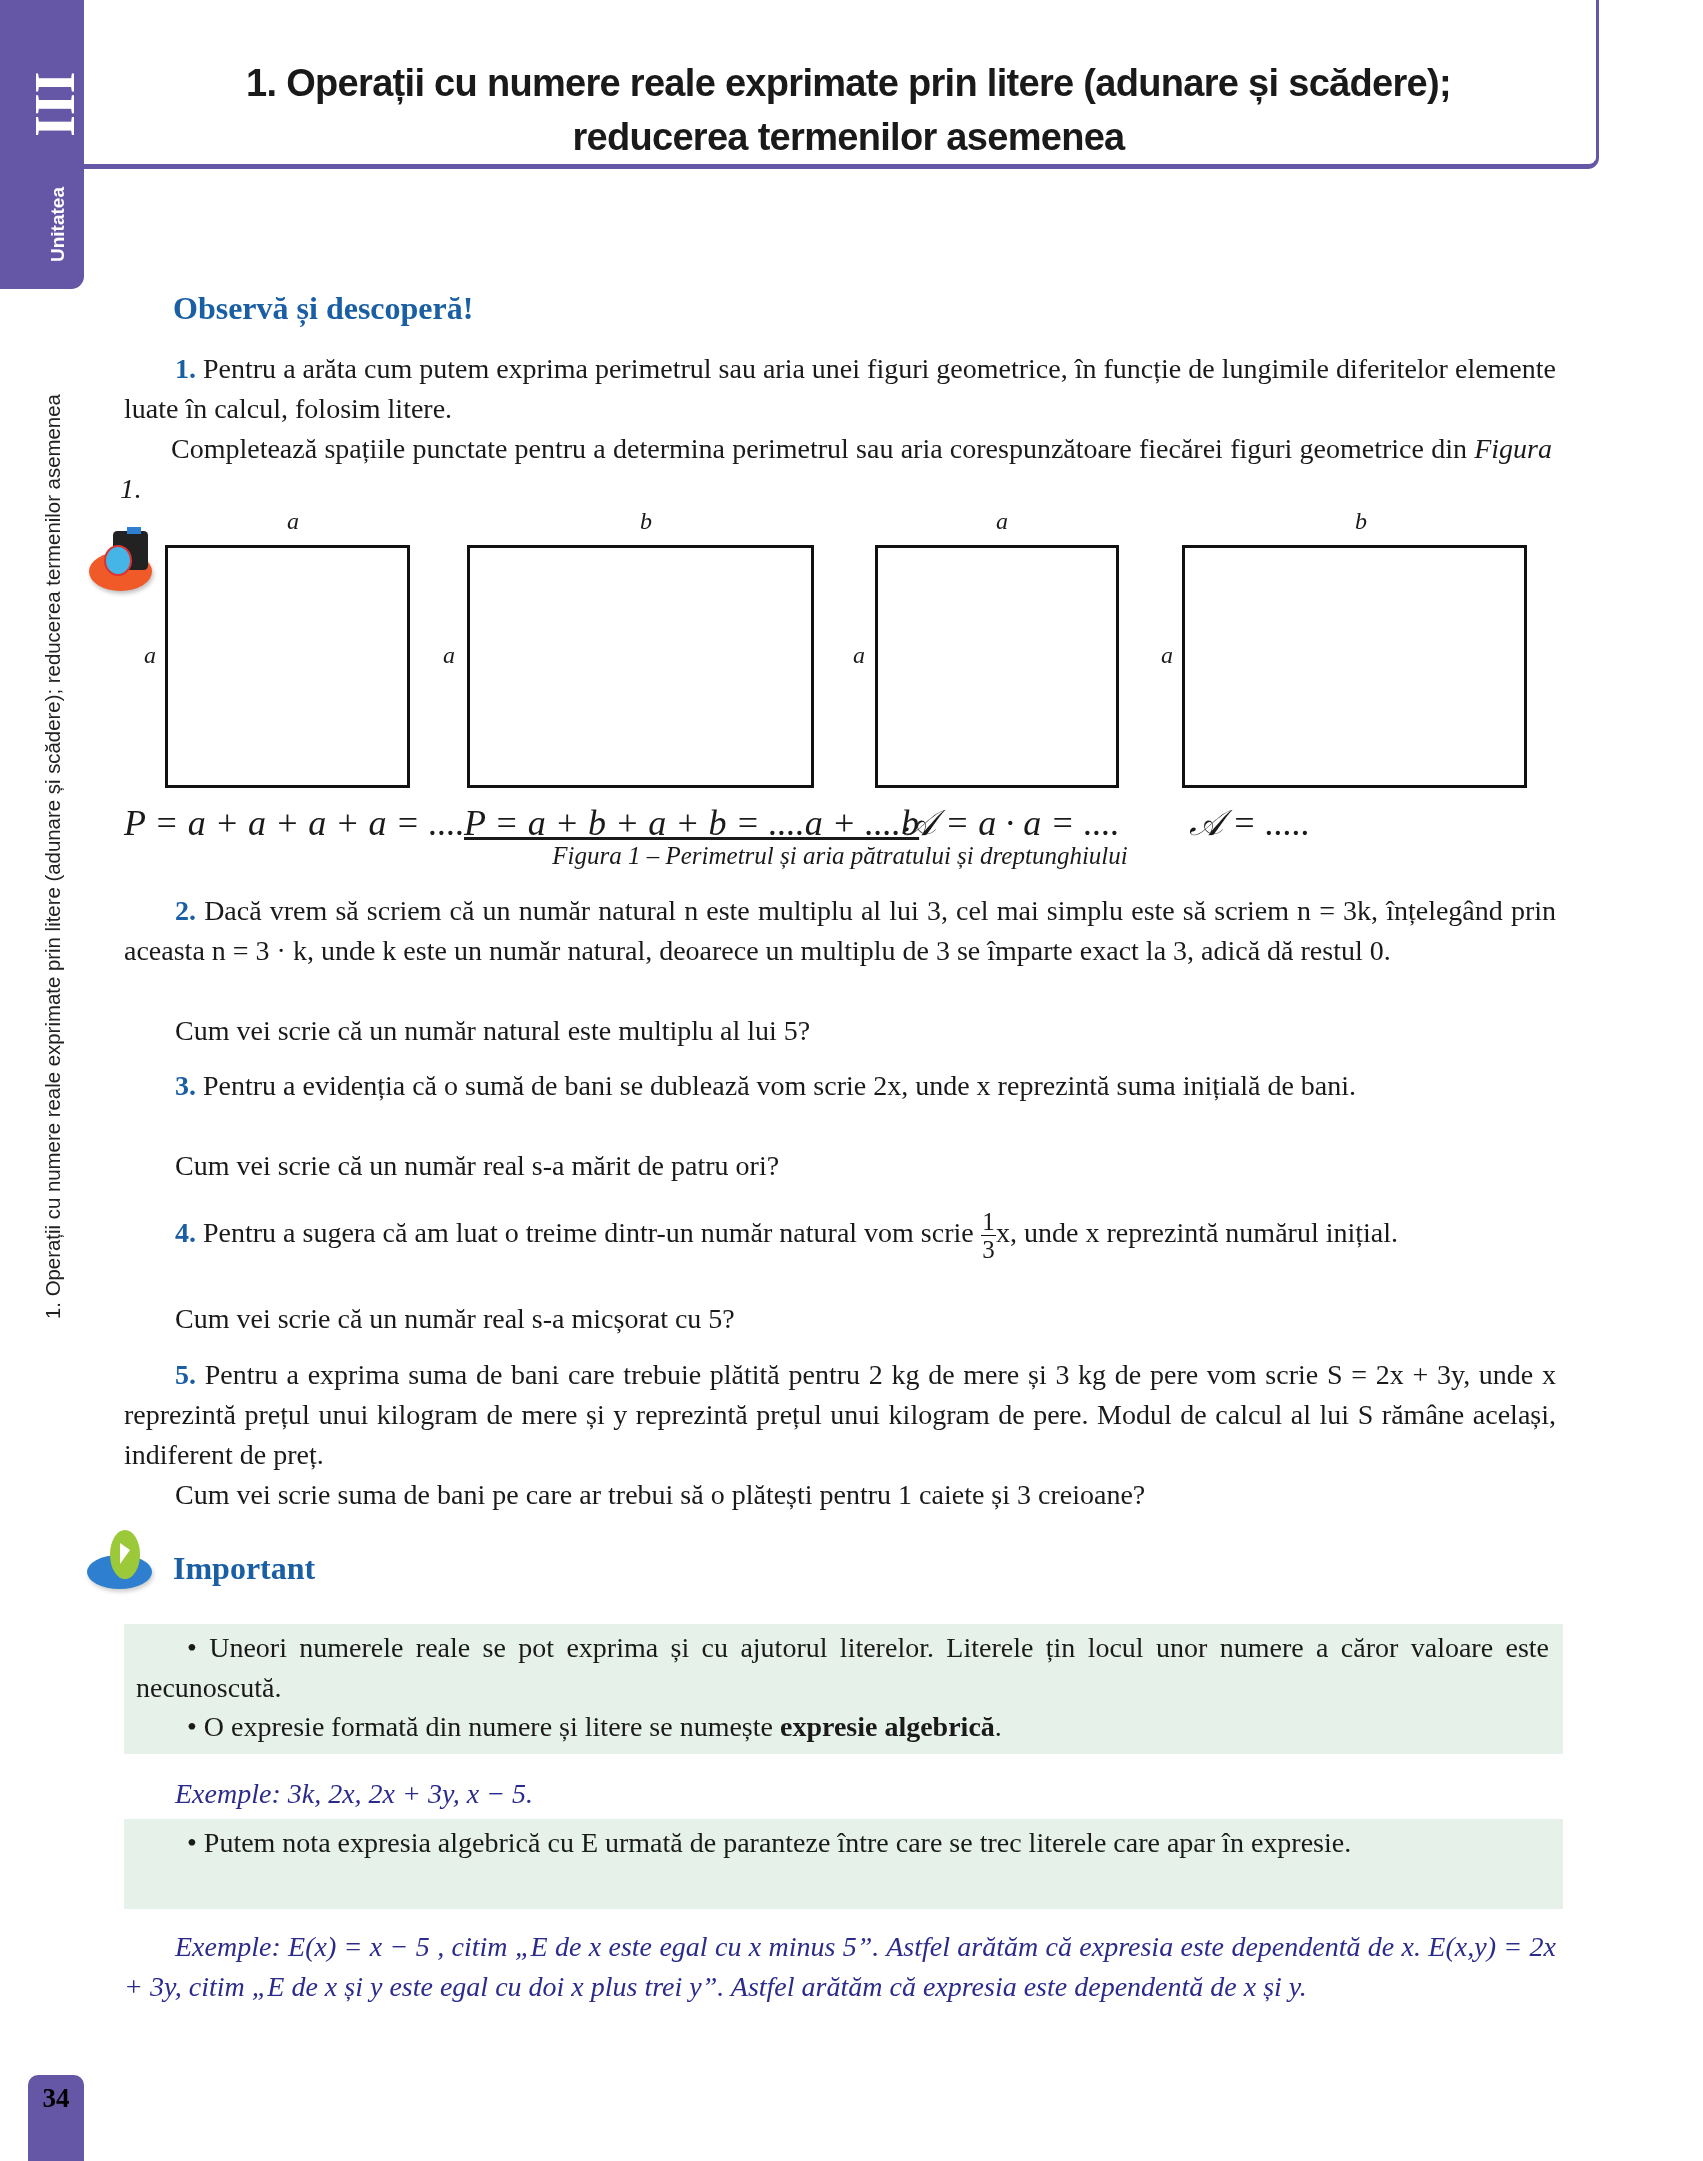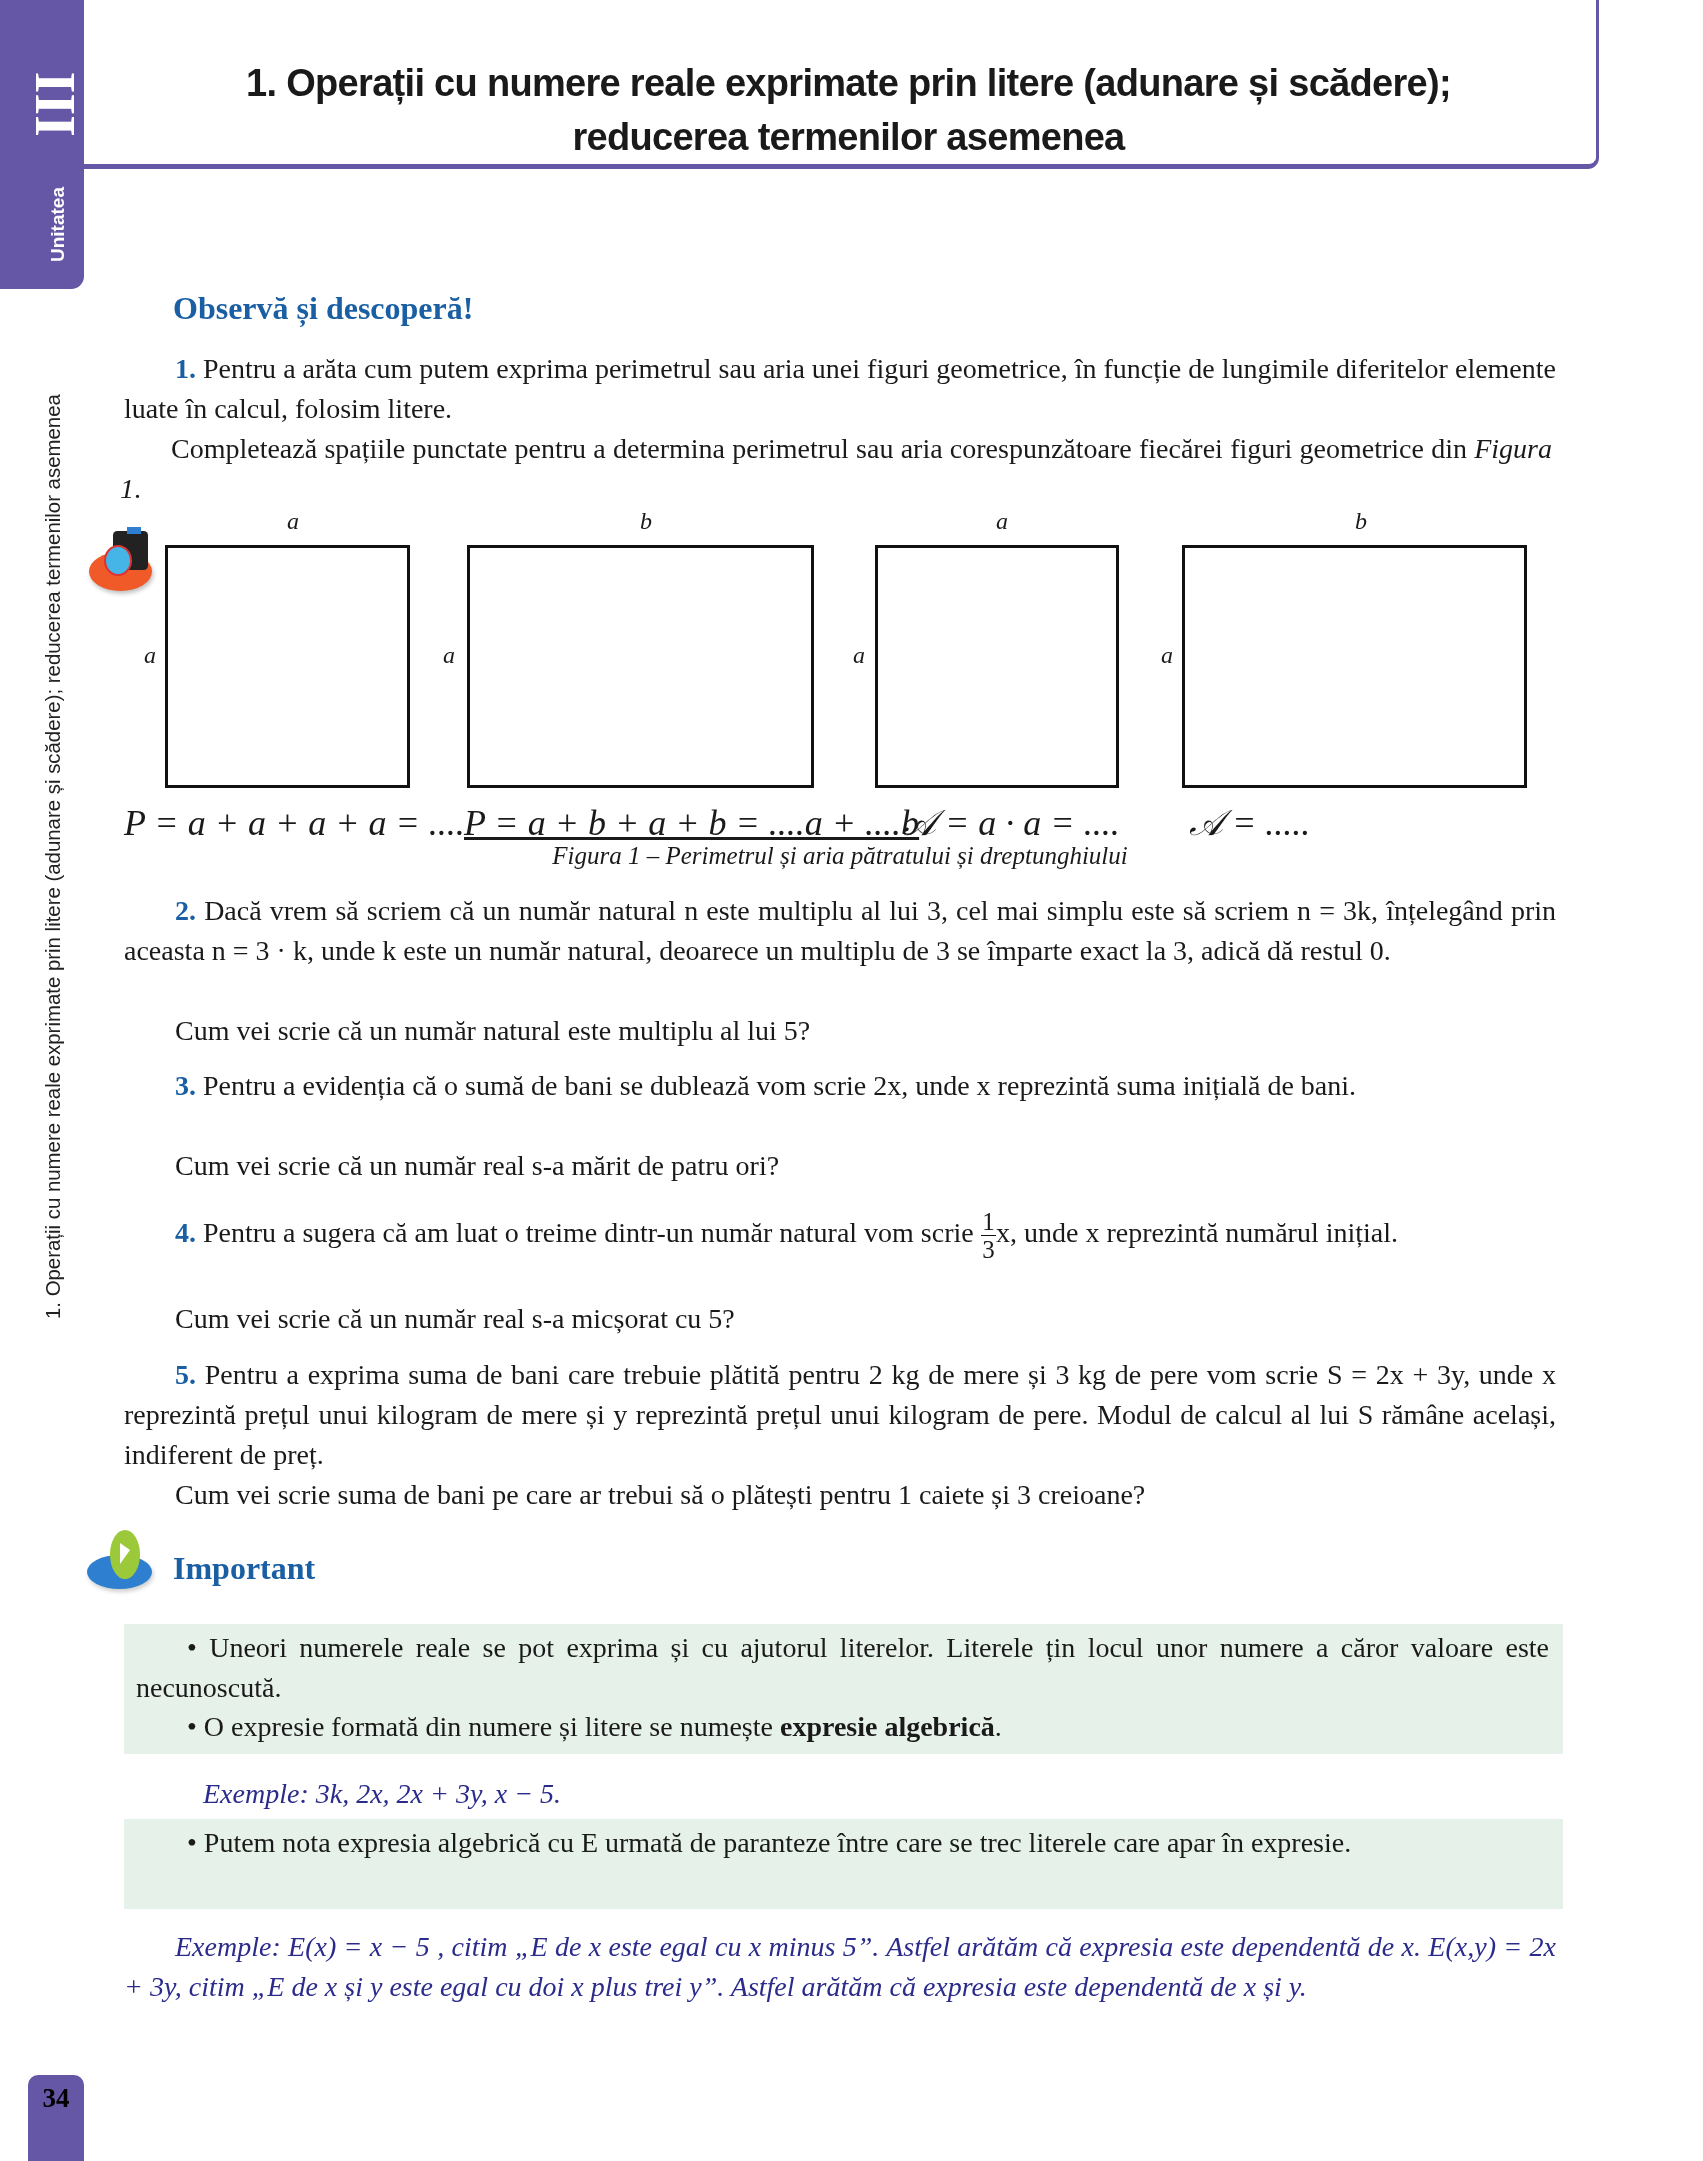--- a/index.html
+++ b/index.html
@@ -118,21 +118,21 @@
 <div class="abs heading" style="left:173px;top:1550px;">Important</div>
 
 <div class="abs green-box" style="left:124px;top:1624px;width:1439px;height:130px;"></div>
 <div class="abs para indent" style="left:136px;top:1628px;width:1413px;">
   <span>• </span><span>Uneori numerele reale se pot exprima și cu ajutorul literelor. Literele țin locul unor numere a căror valoare este necunoscută.</span>
 </div>
 <div class="abs para indent" style="left:136px;top:1707px;width:1413px;">
   <span>• </span><span>O expresie formată din numere și litere se numește </span><b>expresie algebrică</b><span>.</span>
 </div>
 
-<div class="abs para blue-it" style="left:175px;top:1774px;width:1380px;margin-left:28px;">Exemple: 3k, 2x, 2x + 3y, x − 5.</div>
+<div class="abs para blue-it" style="left:175px;top:1774px;width:1380px;">Exemple: 3k, 2x, 2x + 3y, x − 5.</div>
 
 <div class="abs green-box" style="left:124px;top:1819px;width:1439px;height:90px;"></div>
 <div class="abs para indent" style="left:136px;top:1823px;width:1413px;">
   <span>• </span><span>Putem nota expresia algebrică cu E urmată de paranteze între care se trec literele care apar în expresie.</span>
 </div>
 
 <div class="abs para blue-it indent" style="left:124px;top:1927px;width:1432px;">Exemple: E(x) = x − 5 , citim „E de x este egal cu x minus 5”. Astfel arătăm că expresia este dependentă de x. E(x,y) = 2x + 3y, citim „E de x și y este egal cu doi x plus trei y”. Astfel arătăm că expresia este dependentă de x și y.</div>
 
 <div id="page-num-tab" class="abs"></div>
 <div id="page-num" class="abs">34</div>

